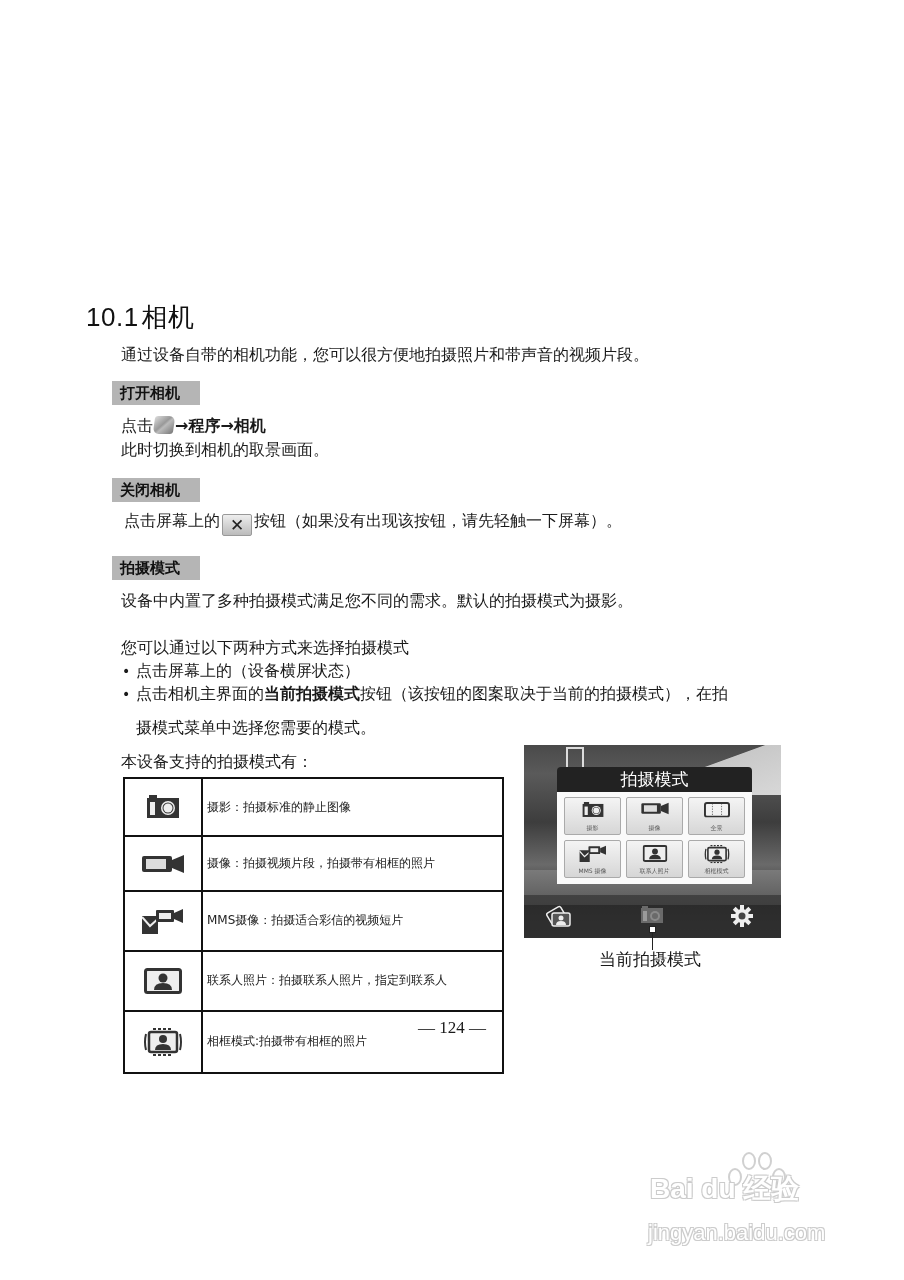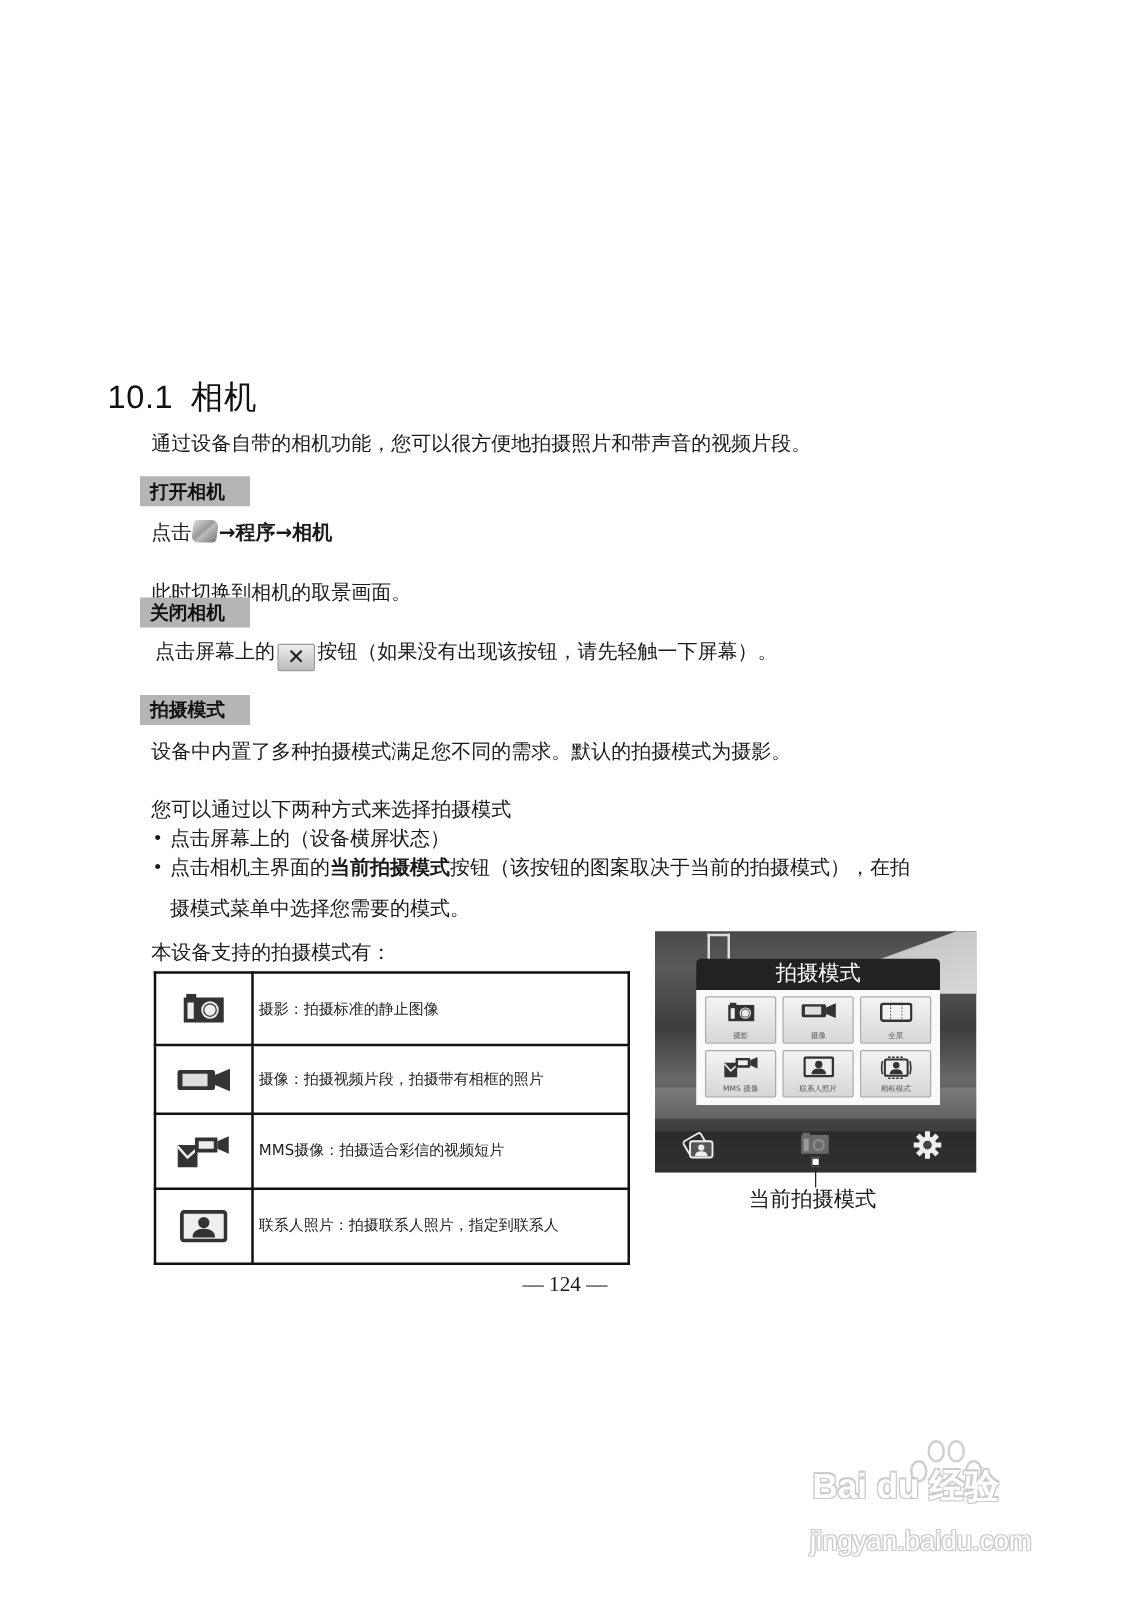--- a/index.html
+++ b/index.html
@@ -2,21 +2,21 @@
 <html><head>
 <meta charset="utf-8">
 <style>
   * { box-sizing: border-box; margin: 0; padding: 0; }
   html, body { width: 904px; height: 1280px; background: #ffffff; overflow: hidden; }
   body { position: relative; font-family: "DejaVu Sans", "Liberation Sans", sans-serif; color: #1a1a1a; }
 
   .abs { position: absolute; }
 
   .section-title { left: 86px; top: 300px; font-size: 26px; letter-spacing: 0.5px; color: #111; white-space: nowrap; }
-  .section-title .num { font-family: "Liberation Sans", sans-serif; margin-right: 14px; }
+  .section-title .num { font-family: "Liberation Sans", sans-serif; margin-right: 3px; }
 
   .para { font-size: 16px; line-height: 24px; color: #1a1a1a; white-space: nowrap; }
 
   .tag { background: #b5b5b5; font-weight: bold; font-size: 15px; padding: 0 8px; height: 24px; line-height: 24px; color: #111; white-space: nowrap; margin-left: 26px; }
 
   .bold { font-weight: bold; }
   .start-icon { display: inline-block; width: 20px; height: 18px; vertical-align: -3px; margin: 0 1px;
     background: linear-gradient(135deg, #ddd 0%, #999 45%, #bbb 55%, #777 100%); border-radius: 3px 6px 3px 6px; transform: skewX(-8deg); }
   .x-btn { display: inline-block; width: 30px; height: 22px; vertical-align: -5px; margin: 0 2px;
     background: linear-gradient(#eee, #bbb); border: 1px solid #999; border-radius: 2px; text-align: center; font-size: 17px; line-height: 20px; font-weight: bold; color: #222; }
@@ -66,21 +66,21 @@
 
 <div class="abs section-title">
   <span class="num">10.1</span><span>相机</span>
 </div>
 <div class="abs para" style="left:121px; top:343px;">通过设备自带的相机功能，您可以很方便地拍摄照片和带声音的视频片段。</div>
 
 <div class="abs tag" style="left:86px; top:381px; width:88px;">打开相机</div>
 <div class="abs para" style="left:121px; top:414px;">
   <span>点击</span><span class="start-icon"></span><span class="bold">→</span><span class="bold">程序</span><span class="bold">→</span><span class="bold">相机</span>
 </div>
-<div class="abs para" style="left:121px; top:462px;">此时切换到相机的取景画面。</div>
+<div class="abs para" style="left:121px; top:438px;">此时切换到相机的取景画面。</div>
 
 <div class="abs tag" style="left:86px; top:478px; width:88px;">关闭相机</div>
 <div class="abs para" style="left:124px; top:509px;">
   <span>点击屏幕上的</span><span class="x-btn">✕</span><span>按钮（如果没有出现该按钮，请先轻触一下屏幕）。</span>
 </div>
 
 <div class="abs tag" style="left:86px; top:556px; width:88px;">拍摄模式</div>
 <div class="abs para" style="left:121px; top:589px;">设备中内置了多种拍摄模式满足您不同的需求。默认的拍摄模式为摄影。</div>
 <div class="abs para" style="left:121px; top:636px;">您可以通过以下两种方式来选择拍摄模式</div>
 <div class="abs bullet" style="left:136px; top:660px;">点击屏幕上的（设备横屏状态）</div>
@@ -138,20 +138,36 @@
     <td class="icon-cell">
       <span class="ic" style="width:38px;height:26px;">
         <svg width="38" height="26" viewBox="0 0 38 26">
               <rect x="1.5" y="1.5" width="35" height="23" rx="2" fill="#eee" stroke="#333" stroke-width="3"></rect>
               <circle cx="19" cy="10" r="4.5" fill="#333"></circle>
               <path d="M10,22 Q10,15 19,15 Q28,15 28,22 Z" fill="#333"></path>
             </svg>
       </span>
     </td>
     <td class="text-cell">联系人照片：拍摄联系人照片，指定到联系人</td>
+  </tr>
+  <tr>
+    <td class="icon-cell">
+      <span class="ic" style="width:40px;height:28px;">
+        <svg width="40" height="28" viewBox="0 0 40 28">
+              <rect x="6" y="4" width="28" height="20" rx="2" fill="#eee" stroke="#333" stroke-width="2.5"></rect>
+              <path d="M3,6 Q1,14 3,22" fill="none" stroke="#333" stroke-width="2"></path>
+              <path d="M37,6 Q39,14 37,22" fill="none" stroke="#333" stroke-width="2"></path>
+              <path d="M10,1 L30,1" stroke="#333" stroke-width="2" stroke-dasharray="3 2"></path>
+              <path d="M10,27 L30,27" stroke="#333" stroke-width="2" stroke-dasharray="3 2"></path>
+              <circle cx="20" cy="11" r="4" fill="#333"></circle>
+              <path d="M12,22 Q12,16 20,16 Q28,16 28,22 Z" fill="#333"></path>
+            </svg>
+      </span>
+    </td>
+    <td class="text-cell">相框模式:拍摄带有相框的照片</td>
   </tr>
 </tbody>
   </table>
 
 <div class="abs phone">
   <div class="sky"></div>
   <div class="tower"></div>
   <div class="water"></div>
 
   <div class="menu">

